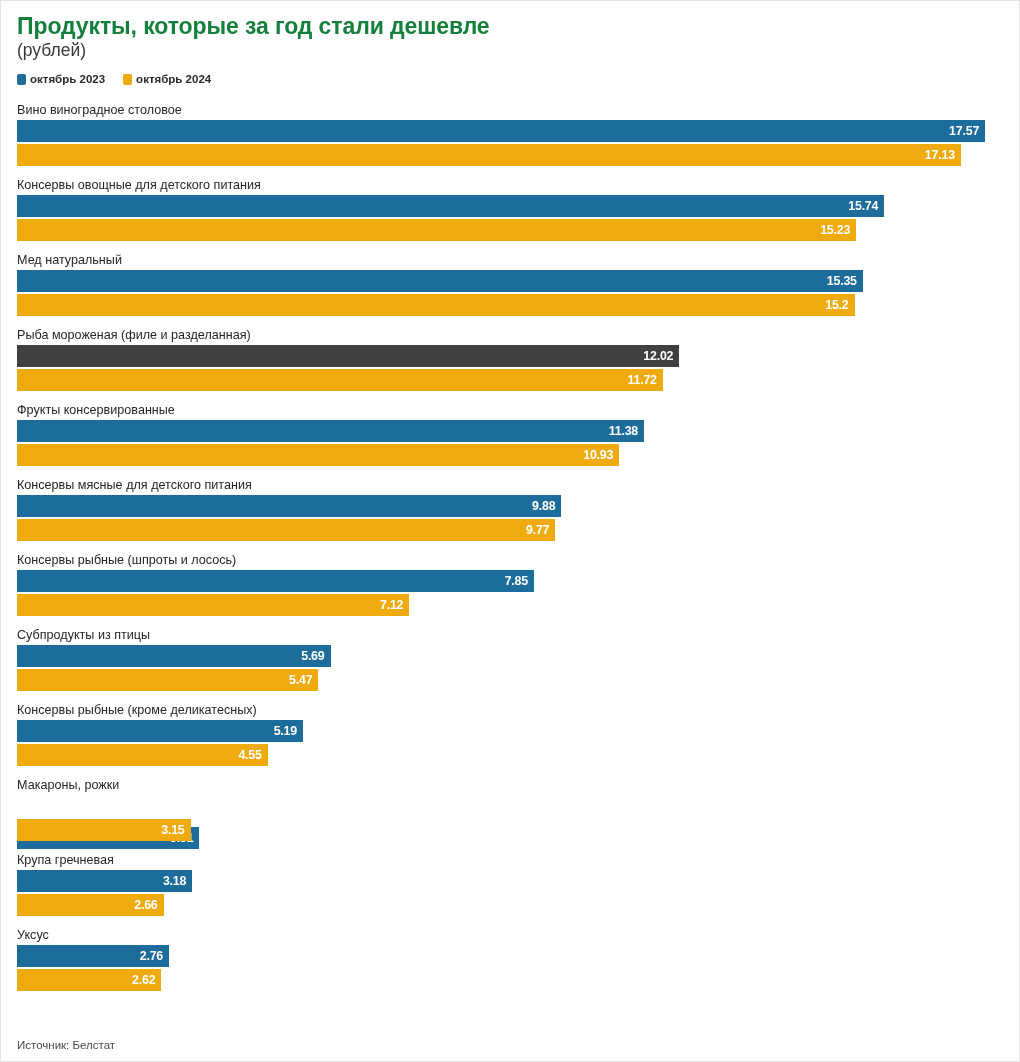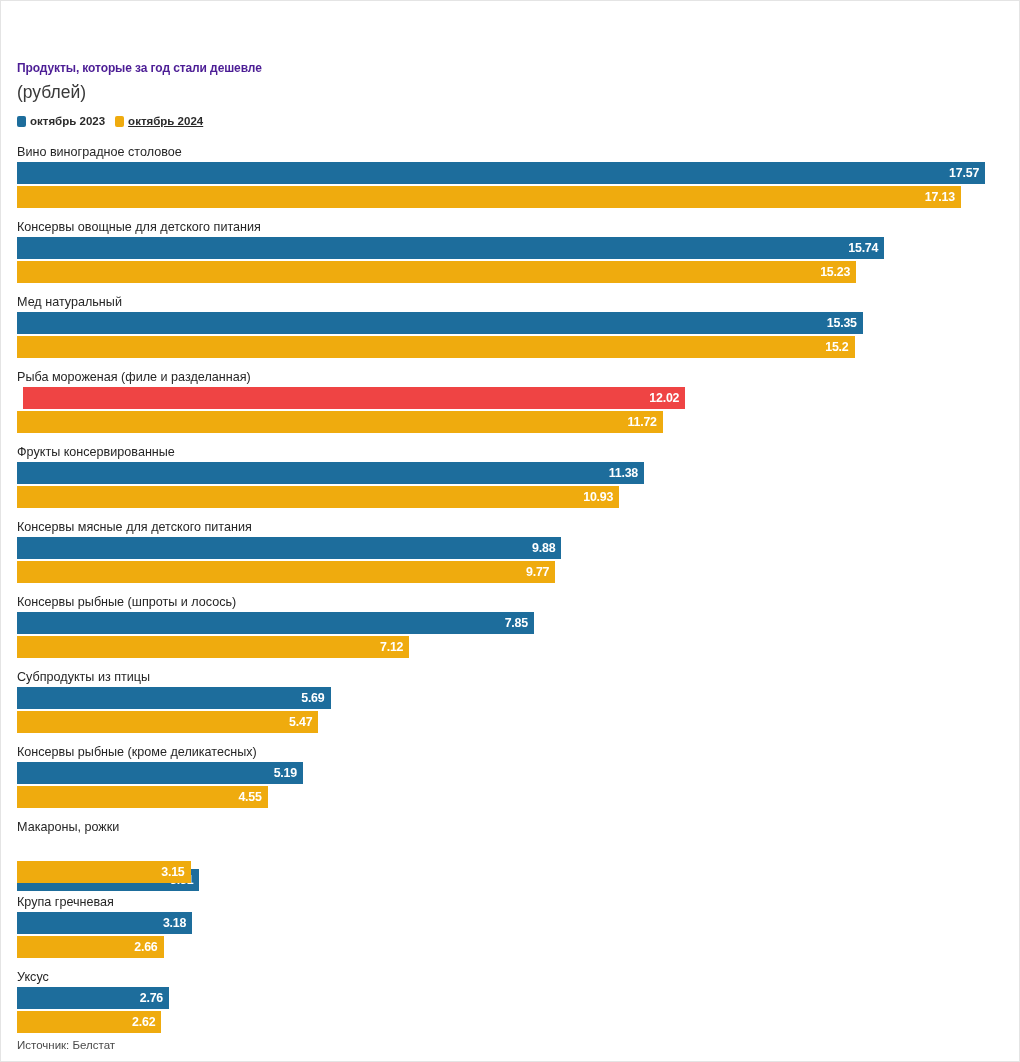--- a/index.html
+++ b/index.html
@@ -27,48 +27,47 @@
     top: 14px;
     right: 16px;
     bottom: 10px;
   }
   
   .title-block {
     margin: 0;
     padding: 0;
   }
   .title-main {
-    font-size: 12px;
+    font-size: 23px;
     font-weight: bold;
     line-height: 23px;
-    color: #4c1d95;
+    color: #15803d;
     letter-spacing: -0.1px;
     white-space: nowrap;
-    margin-top: 42px;
   }
   .title-sub {
     font-size: 17.5px;
     font-weight: normal;
     line-height: 24px;
     color: #3a3a3a;
     white-space: nowrap;
   }
   .legend {
     margin-top: 10px;
     display: flex;
     align-items: center;
     gap: 6px;
     height: 14px;
   }
   .legend-item {
     display: flex;
     align-items: center;
     gap: 4px;
   }
-  .legend-item + .legend-item { margin-left: 4px; text-decoration: underline; }
+  .legend-item + .legend-item { margin-left: 12px; }
   .legend-swatch {
     width: 9px;
     height: 11px;
     border-radius: 2px;
     display: block;
   }
   .legend-label {
     font-size: 11.5px;
     font-weight: bold;
     color: #2b2b2b;
@@ -188,21 +187,21 @@
           </div>
           <div class="bar-row">
             <div class="bar yellow" style="width: 837.52px; background: rgb(239, 171, 14);">
               <span class="bar-value">15.2</span>
             </div>
           </div>
         </div>
         <div class="group">
           <div class="cat-label">Рыба мороженая (филе и разделанная)</div>
           <div class="bar-row">
-            <div class="bar blue" style="width: 662.302px; background: #ef4444; margin-left: 6px;">
+            <div class="bar blue" style="width: 662.302px; background: #404040;">
               <span class="bar-value">12.02</span>
             </div>
           </div>
           <div class="bar-row">
             <div class="bar yellow" style="width: 645.772px; background: rgb(239, 171, 14);">
               <span class="bar-value">11.72</span>
             </div>
           </div>
         </div>
         <div class="group">

